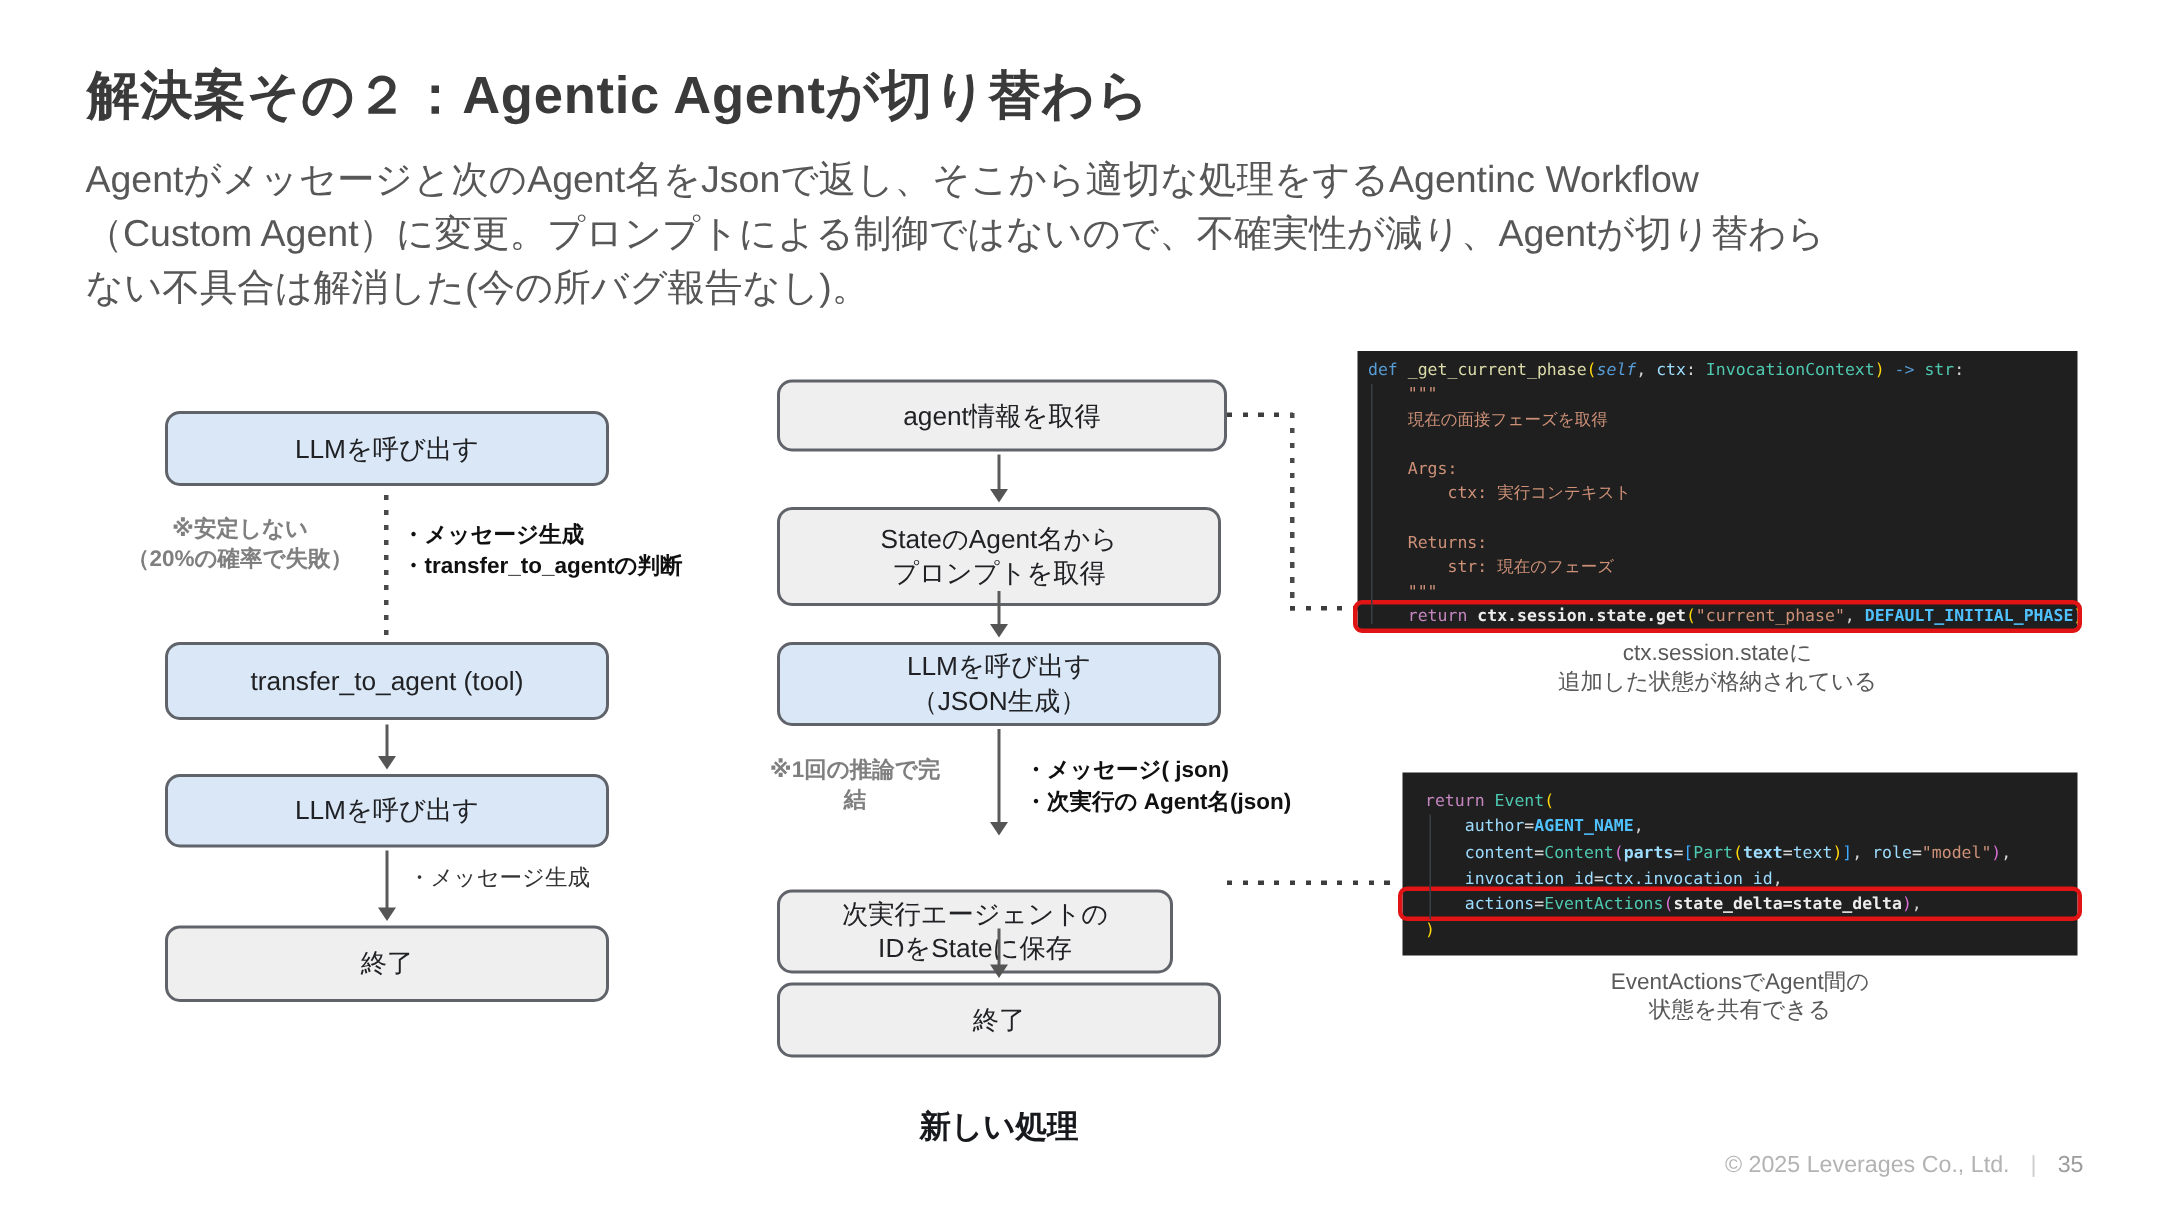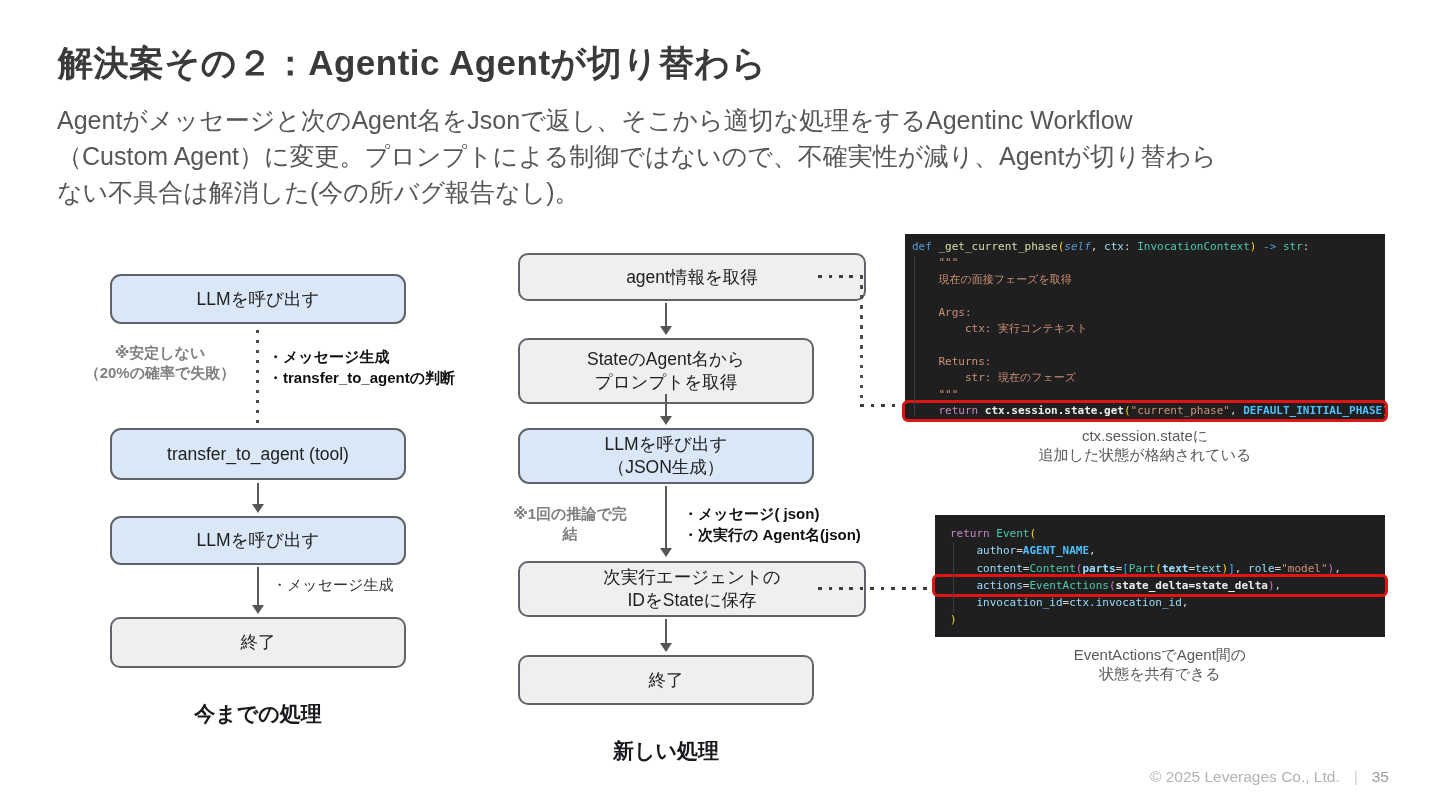--- a/index.html
+++ b/index.html
@@ -8,21 +8,21 @@
 
   .slide { position:absolute; inset:0; background:#fff; }
 
   .title { position:absolute; left:58px; top:40px; font-size:35px; font-weight:700; color:#3a3a3a; letter-spacing:0.5px; }
   .body-line { position:absolute; left:57px; width:1340px; font-size:25px; color:#575757; line-height:36px; }
 
   
   .fbox { position:absolute; border:2px solid #60646a; border-radius:10px;
           display:flex; align-items:center; justify-content:center; text-align:center;
           font-size:17.5px; color:#202124; white-space:pre-line; line-height:23px; }
-  .blue { background:var(--box-blue,#D9E7F6);border-radius:11px; }
+  .blue { background:var(--box-blue,#D9E7F6); }
   .gray { background:var(--box-gray,#EFEFEF); }
 
   .flow-caption { position:absolute; text-align:center; font-size:21px; font-weight:700; color:#17191c; }
 
   
   .vline { position:absolute; width:2px; background:#5a5a5a; }
   .ahead { position:absolute; width:0; height:0; border-left:6px solid transparent; border-right:6px solid transparent; border-top:9px solid #555; }
   .vdots { position:absolute; width:3px;
            background-image:repeating-linear-gradient(to bottom,#4a4a4a 0 3.5px,transparent 3.5px 10px); }
   .bighead { position:absolute; width:0; height:0; border-left:10px solid transparent; border-right:10px solid transparent; border-top:16px solid #4a4a4a; }
@@ -81,44 +81,43 @@
   <div class="ahead" style="left:252px;top:504px"></div>
 
   <div class="fbox blue" style="left:110px;top:516px;width:296px;height:49px">LLMを呼び出す</div>
 
   <div class="vline" style="left:257px;top:567px;height:39px"></div>
   <div class="ahead" style="left:252px;top:605px"></div>
   <div class="note-plain" style="left:272px;top:576px">・メッセージ生成</div>
 
   <div class="fbox gray" style="left:110px;top:617px;width:296px;height:51px">終了</div>
 
-  <div class="flow-caption" style="left:110px;top:700px;width:296px">今までの処理</div>
 
-  <div class="fbox gray" style="left:518px;top:253px;width:348px;height:48px">agent情報を取得</div>
+  <div class="fbox gray" style="left:518px;top:253px;width:300px;height:48px">agent情報を取得</div>
 
   <div class="vline" style="left:665px;top:303px;height:24px"></div>
   <div class="ahead" style="left:660px;top:326px"></div>
 
   <div class="fbox gray" style="left:518px;top:338px;width:296px;height:66px">StateのAgent名から
 プロンプトを取得</div>
 
   <div class="vline" style="left:665px;top:394px;height:23px"></div>
   <div class="ahead" style="left:660px;top:416px"></div>
 
   <div class="fbox blue" style="left:518px;top:428px;width:296px;height:56px">LLMを呼び出す
 （JSON生成）</div>
 
   <div class="vline" style="left:665px;top:486px;height:63px"></div>
   <div class="ahead" style="left:660px;top:548px"></div>
   <div class="note-gray" style="left:500px;top:504px;width:140px">※1回の推論で完
 結</div>
   <div class="note-black" style="left:683px;top:503px">・メッセージ( json)
 ・次実行の Agent名(json)</div>
 
-  <div class="fbox gray" style="left:518px;top:561px;width:348px;height:56px">次実行エージェントの
+  <div class="fbox gray" style="left:518px;top:593px;width:264px;height:56px">次実行エージェントの
 IDをStateに保存</div>
 
   <div class="vline" style="left:665px;top:619px;height:25px"></div>
   <div class="ahead" style="left:660px;top:643px"></div>
 
   <div class="fbox gray" style="left:518px;top:655px;width:296px;height:50px">終了</div>
 
   <div class="flow-caption" style="left:518px;top:737px;width:296px">新しい処理</div>
 
   <div class="hdots" style="left:818px;top:275px;width:44px"></div>
@@ -141,22 +140,22 @@
       <div class="code-line hl"><span class="t-ctrl">    return </span><span class="t-meth">ctx.session.state.get</span><span class="t-b1">(</span><span class="t-str">"current_phase"</span><span class="t-plain">, </span><span class="t-const">DEFAULT_INITIAL_PHASE</span><span class="t-b1">)</span></div>
     </div>
   <div class="code-caption" style="left:905px;top:426px;width:480px">ctx.session.stateに
 追加した状態が格納されている</div>
 
   <div class="codeblock" id="code2">
     <div class="guide" style="left:18px;top:28px;height:70px"></div>
   <div class="code-line"><span class="t-ctrl">return </span><span class="t-cls">Event</span><span class="t-b1">(</span></div>
       <div class="code-line"><span class="t-param">    author</span><span class="t-plain">=</span><span class="t-const">AGENT_NAME</span><span class="t-plain">,</span></div>
       <div class="code-line"><span class="t-param">    content</span><span class="t-plain">=</span><span class="t-cls">Content</span><span class="t-b2">(</span><span class="t-paramb">parts</span><span class="t-plain">=</span><span class="t-b3">[</span><span class="t-cls">Part</span><span class="t-b1">(</span><span class="t-paramb">text</span><span class="t-plain">=</span><span class="t-param">text</span><span class="t-b1">)</span><span class="t-b3">]</span><span class="t-plain">, </span><span class="t-param">role</span><span class="t-plain">=</span><span class="t-str">"model"</span><span class="t-b2">)</span><span class="t-plain">,</span></div>
+      <div class="code-line"><span class="t-param">    invocation_id</span><span class="t-plain">=</span><span class="t-param">ctx.invocation_id</span><span class="t-plain">,</span></div>
       <div class="code-line hl"><span class="t-param">    actions</span><span class="t-plain">=</span><span class="t-cls">EventActions</span><span class="t-b2">(</span><span class="t-meth">state_delta=state_delta</span><span class="t-b2">)</span><span class="t-plain">,</span></div>
-      <div class="code-line"><span class="t-param">    invocation_id</span><span class="t-plain">=</span><span class="t-param">ctx.invocation_id</span><span class="t-plain">,</span></div>
       <div class="code-line"><span class="t-b1">)</span></div>
     </div>
   <div class="code-caption" style="left:935px;top:645px;width:450px">EventActionsでAgent間の
 状態を共有できる</div>
 
   <div class="footer">
     <span>© 2025 Leverages Co., Ltd.</span><span class="sep">|</span><span class="page">35</span>
   </div>
 
 </div>

